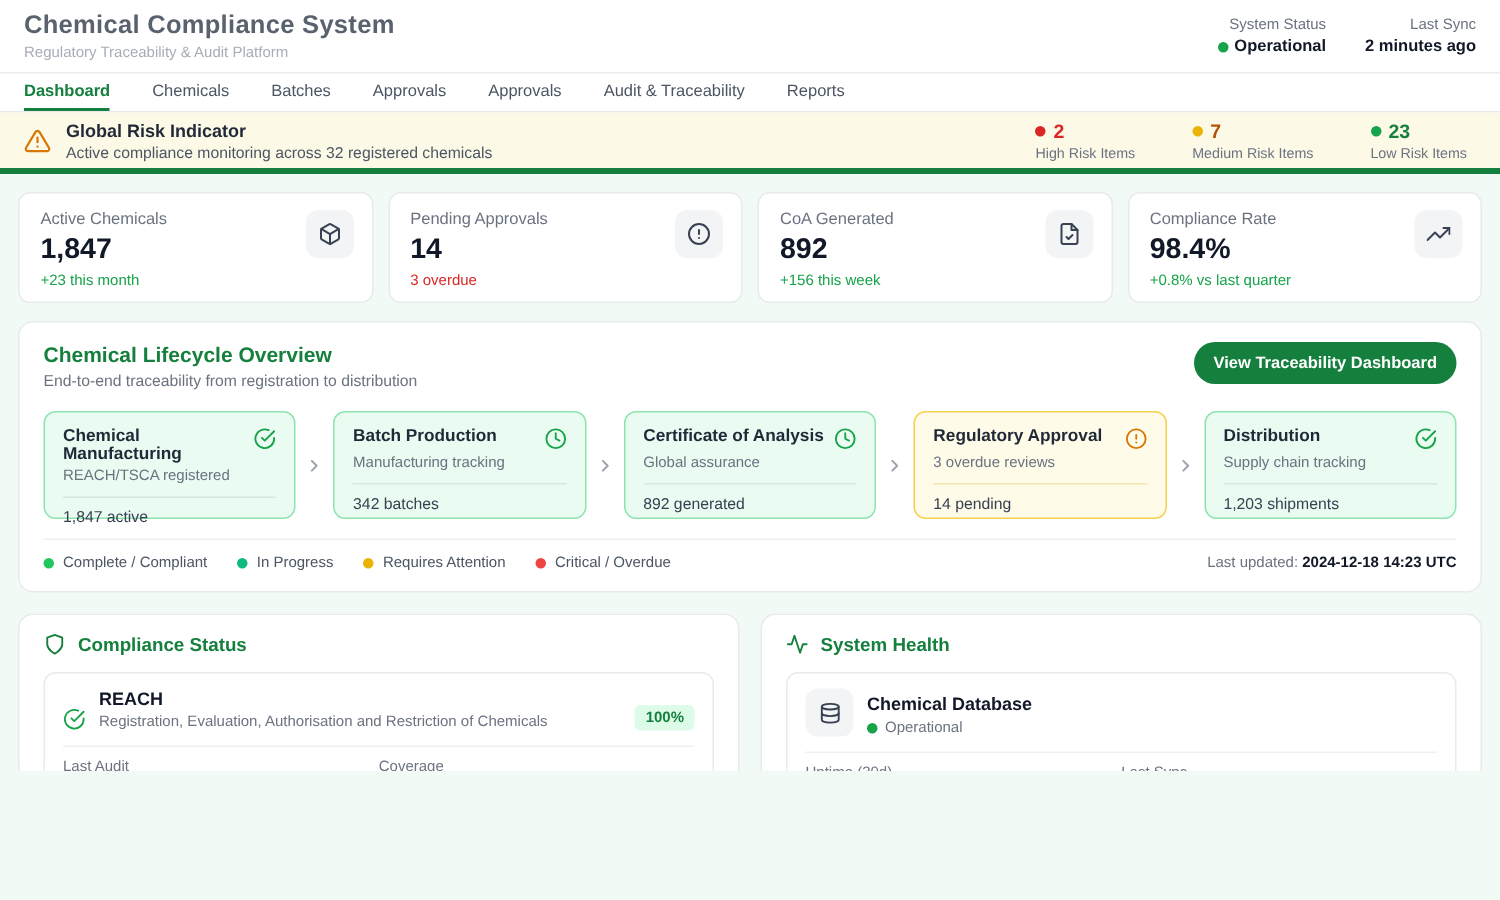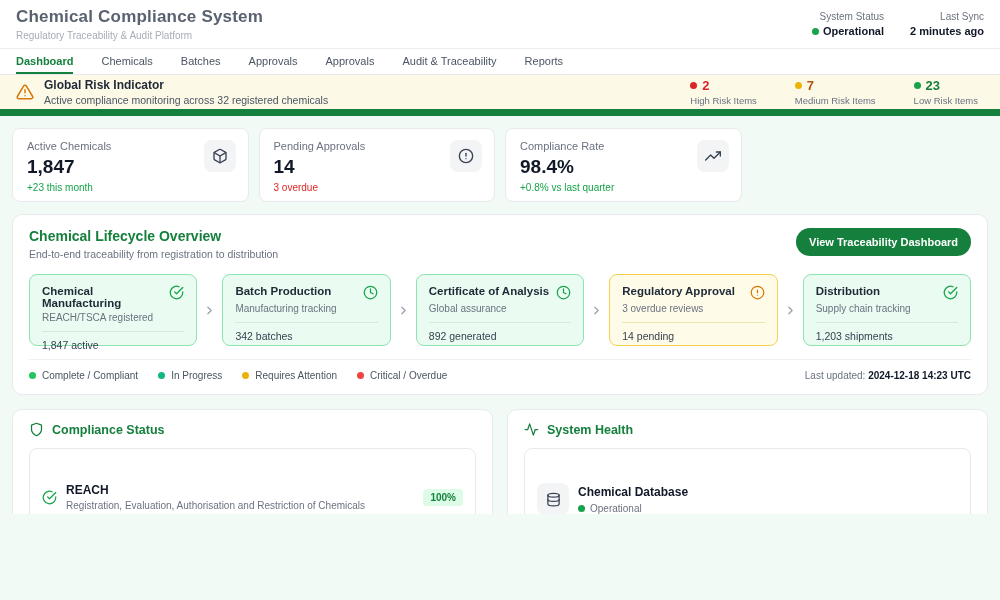--- a/index.html
+++ b/index.html
@@ -17,21 +17,21 @@
   .dot { width:7px; height:7px; border-radius:50%; display:inline-block; flex:none; }
   .dot.green { background:#16a34a; } .dot.red { background:#dc2626; } .dot.amber { background:#eab308; }
   .dot.teal { background:#10b981; } .dot.brightred { background:#ef4444; } .dot.brightgreen { background:#22c55e; }
 
   
   .nav { background:#fff; border-top:1px solid #ececee; border-bottom:1px solid #e8eaed; height:27px; display:flex; align-items:stretch; padding:0 16px; gap:28px; }
   .tab { font-size:11px; color:#4b5563; display:flex; align-items:center; cursor:pointer; border-bottom:2px solid transparent; }
   .tab.active { color:#15803d; font-weight:bold; border-bottom-color:#15803d; }
 
   
-  .banner { background:#fdf9e7; border-bottom:7px solid #15803d; height:41px; display:flex; justify-content:space-between; align-items:center; padding:0 16px; }
+  .banner { background:#fdf9e7; border-bottom:4px solid #15803d; height:41px; display:flex; justify-content:space-between; align-items:center; padding:0 16px; }
   .banner-left { display:flex; align-items:center; gap:10px; }
   .banner-title { font-size:12px; font-weight:bold; color:#1f2937; }
   .banner-sub { font-size:10.5px; color:#4b5563; margin-top:2px; }
   .risk-items { display:flex; gap:38px; padding-right:6px; }
   .risk-item .top { display:flex; align-items:center; gap:5px; font-size:13px; font-weight:bold; }
   .risk-item .lbl { font-size:9.5px; color:#6b7280; margin-top:2px; }
   .risk-item.r .top { color:#dc2626; } .risk-item.a .top { color:#b45309; } .risk-item.g .top { color:#15803d; }
 
   
   .stats { display:grid; grid-template-columns:repeat(4,1fr); gap:10px; margin:12px; }
@@ -63,21 +63,21 @@
   .legend { display:flex; gap:20px; }
   .legend-item { display:flex; align-items:center; gap:6px; font-size:10px; color:#4b5563; }
   .updated { font-size:10px; color:#6b7280; }
   .updated b { color:#111827; }
 
   
   .bottom { display:grid; grid-template-columns:1fr 1fr; gap:14px; margin:14px 12px 0; height:105px; overflow:hidden; }
   .panel { background:#fff; border:1px solid #e8eaed; border-radius:10px; padding:12px 16px; }
   .panel-head { display:flex; align-items:center; gap:8px; font-size:12.5px; font-weight:bold; color:#15803d; }
   .inner-card { border:1px solid #e8eaed; border-radius:8px; padding:10px 12px; margin-top:11px; }
-  .inner-top { display:flex; align-items:center; gap:9px;margin-top:24px; }
+  .inner-top { display:flex; align-items:flex-end; gap:9px; }
   .inner-name { font-size:12px; font-weight:bold; color:#111827; }
   .inner-desc { font-size:10px; color:#6b7280; margin-top:3px; }
   .inner-status { font-size:10px; color:#6b7280; margin-top:4px; display:flex; align-items:center; gap:5px; }
   .badge { margin-left:auto; background:#dcfce7; color:#15803d; font-size:10px; font-weight:bold; border-radius:4px; padding:3px 7px; }
   .inner-div { border-top:1px solid #eef0f2; margin:10px 0 8px; }
   .fields { display:grid; grid-template-columns:1fr 1fr; }
   .field .lbl { font-size:10px; color:#6b7280; }
   .db-box { width:32px; height:32px; background:#f3f4f6; border-radius:8px; display:flex; align-items:center; justify-content:center; color:#374151; flex:none; }
 </style>
 </head>
@@ -173,20 +173,32 @@
     <div class="stat-delta red">3 overdue</div>
     <div class="stat-icon">
       <svg width="16" height="16" viewBox="0 0 24 24" fill="none" stroke="currentColor" stroke-width="2" stroke-linecap="round" stroke-linejoin="round">
           <circle cx="12" cy="12" r="10"></circle>
           <line x1="12" y1="8" x2="12" y2="12"></line>
           <line x1="12" y1="16" x2="12.01" y2="16"></line>
         </svg>
     </div>
   </div>
   <div class="stat-card">
+    <div class="stat-label">CoA Generated</div>
+    <div class="stat-value">892</div>
+    <div class="stat-delta">+156 this week</div>
+    <div class="stat-icon">
+      <svg width="16" height="16" viewBox="0 0 24 24" fill="none" stroke="currentColor" stroke-width="2" stroke-linecap="round" stroke-linejoin="round">
+          <path d="M14 2H6a2 2 0 0 0-2 2v16a2 2 0 0 0 2 2h12a2 2 0 0 0 2-2V8z"></path>
+          <polyline points="14 2 14 8 20 8"></polyline>
+          <polyline points="9 15 11 17 15 13"></polyline>
+        </svg>
+    </div>
+  </div>
+  <div class="stat-card">
     <div class="stat-label">Compliance Rate</div>
     <div class="stat-value">98.4%</div>
     <div class="stat-delta">+0.8% vs last quarter</div>
     <div class="stat-icon">
       <svg width="16" height="16" viewBox="0 0 24 24" fill="none" stroke="currentColor" stroke-width="2" stroke-linecap="round" stroke-linejoin="round">
           <polyline points="23 6 13.5 15.5 8.5 10.5 1 18"></polyline>
           <polyline points="17 6 23 6 23 12"></polyline>
         </svg>
     </div>
   </div>

